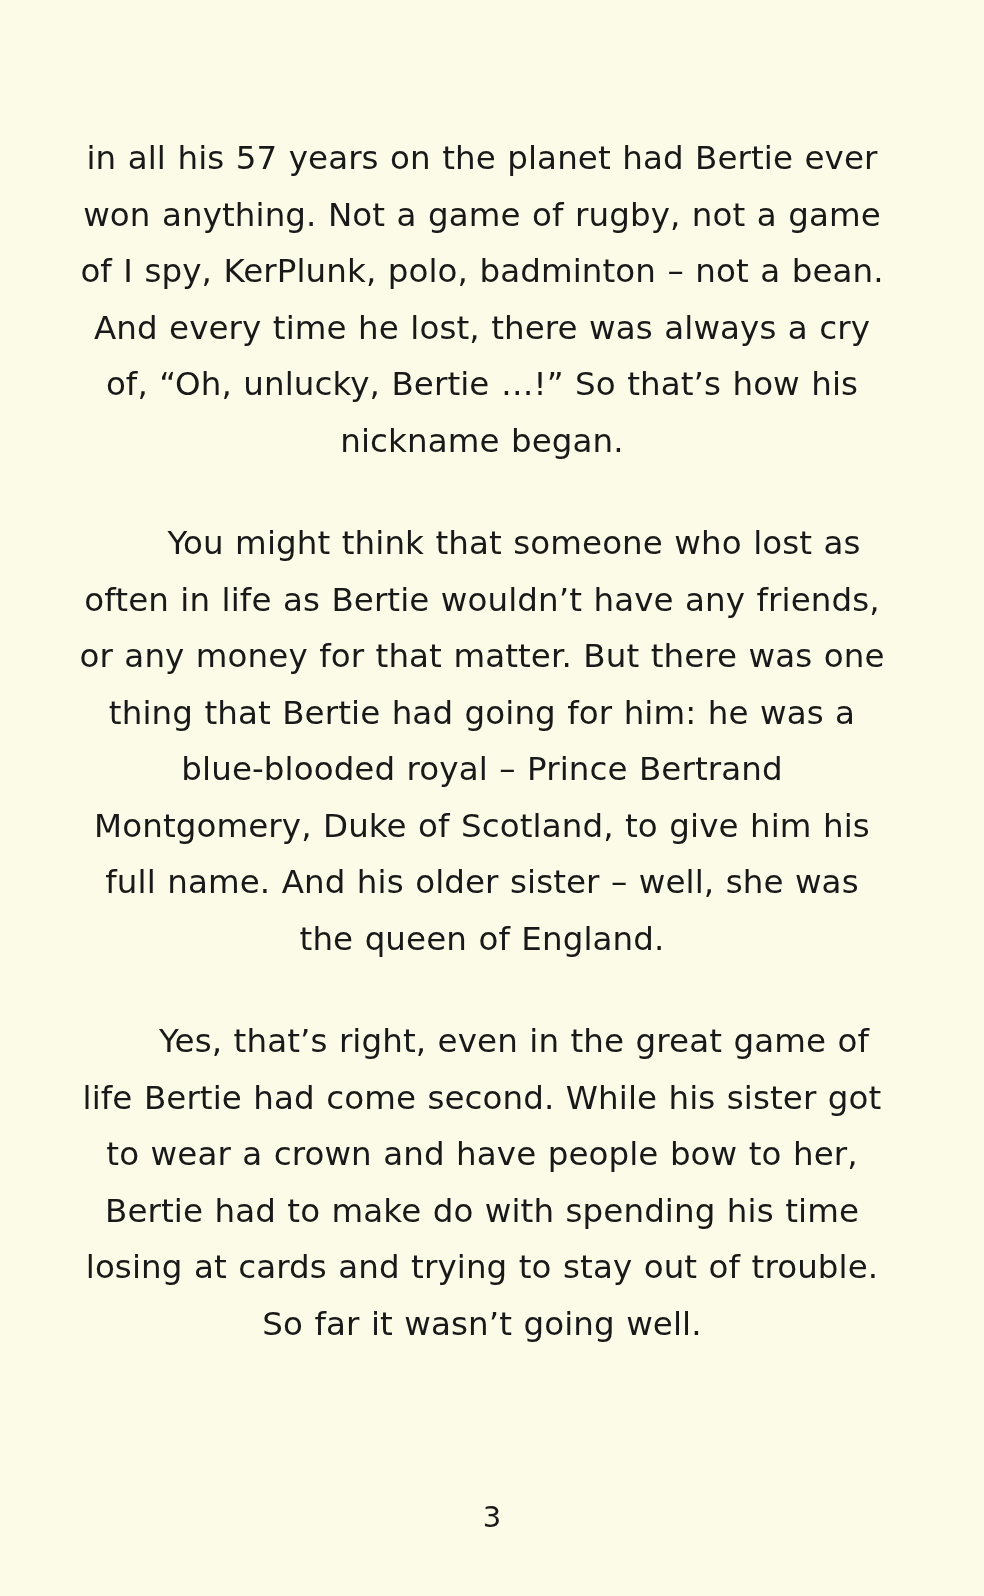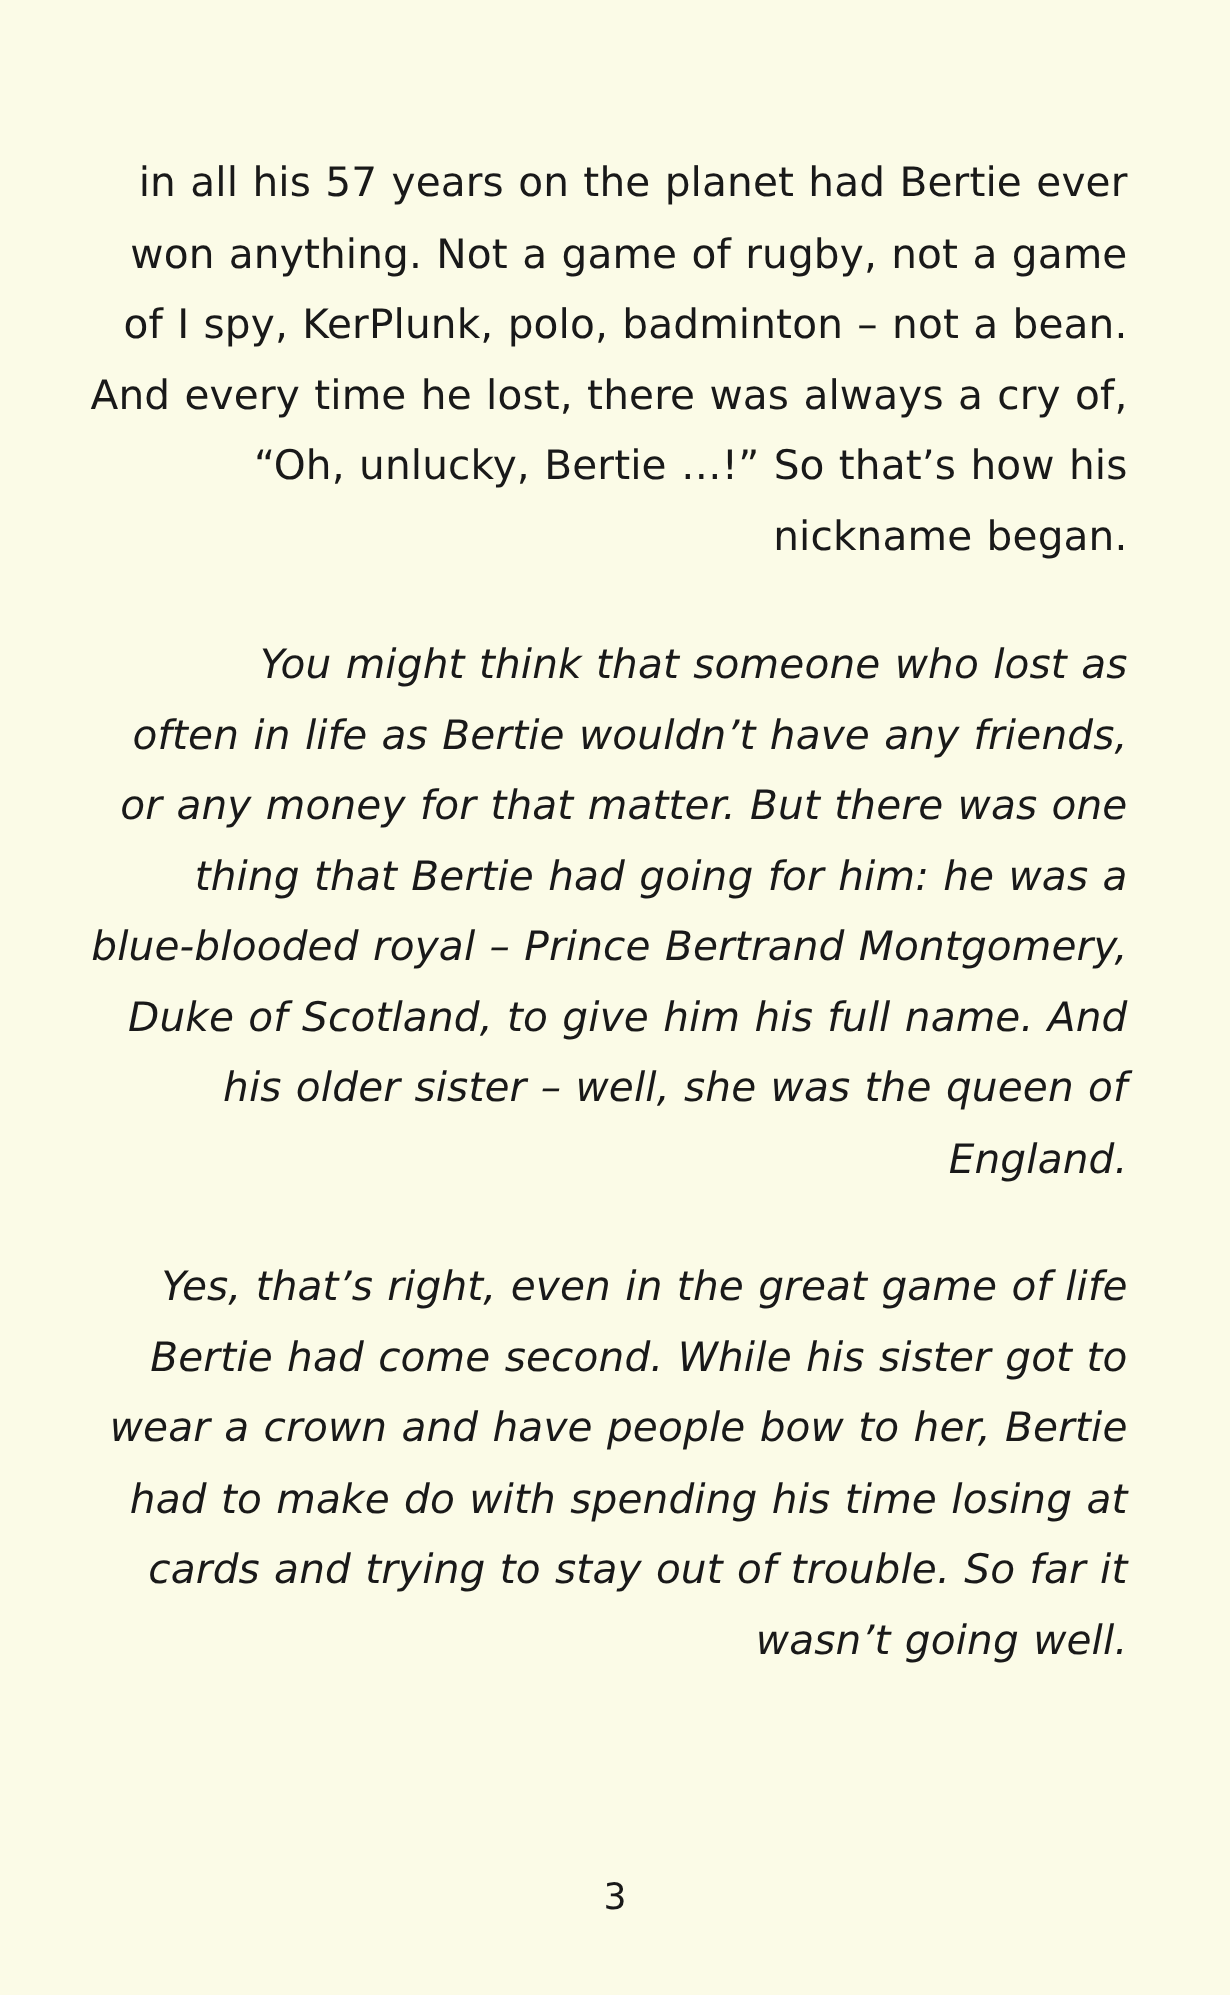--- a/index.html
+++ b/index.html
@@ -24,30 +24,29 @@
     position: absolute;
     left: 62px;
     top: 118px;
     width: 840px;
   }
   .para {
     font-size: 32.5px;
     line-height: 56.5px;
     color: #191919;
     letter-spacing: 0.1px;
-    margin: 0;
-    text-align: right;
+    margin: 12px;
+    text-align: center;
     word-spacing: 1px;
   }
   .para + .para {
     margin-top: 46px;
   }
   .indent {
     text-indent: 64px;
-    font-style: italic;
   }
   .page-number {
     position: absolute;
     left: 0;
     right: 0;
     top: 1500px;
     text-align: center;
     font-size: 29px;
     color: #191919;
     font-family: "DejaVu Sans", sans-serif;

